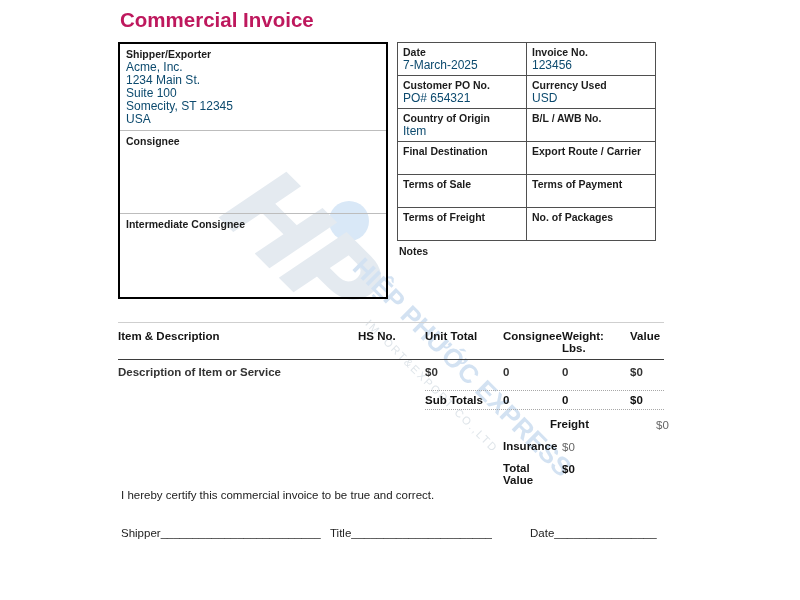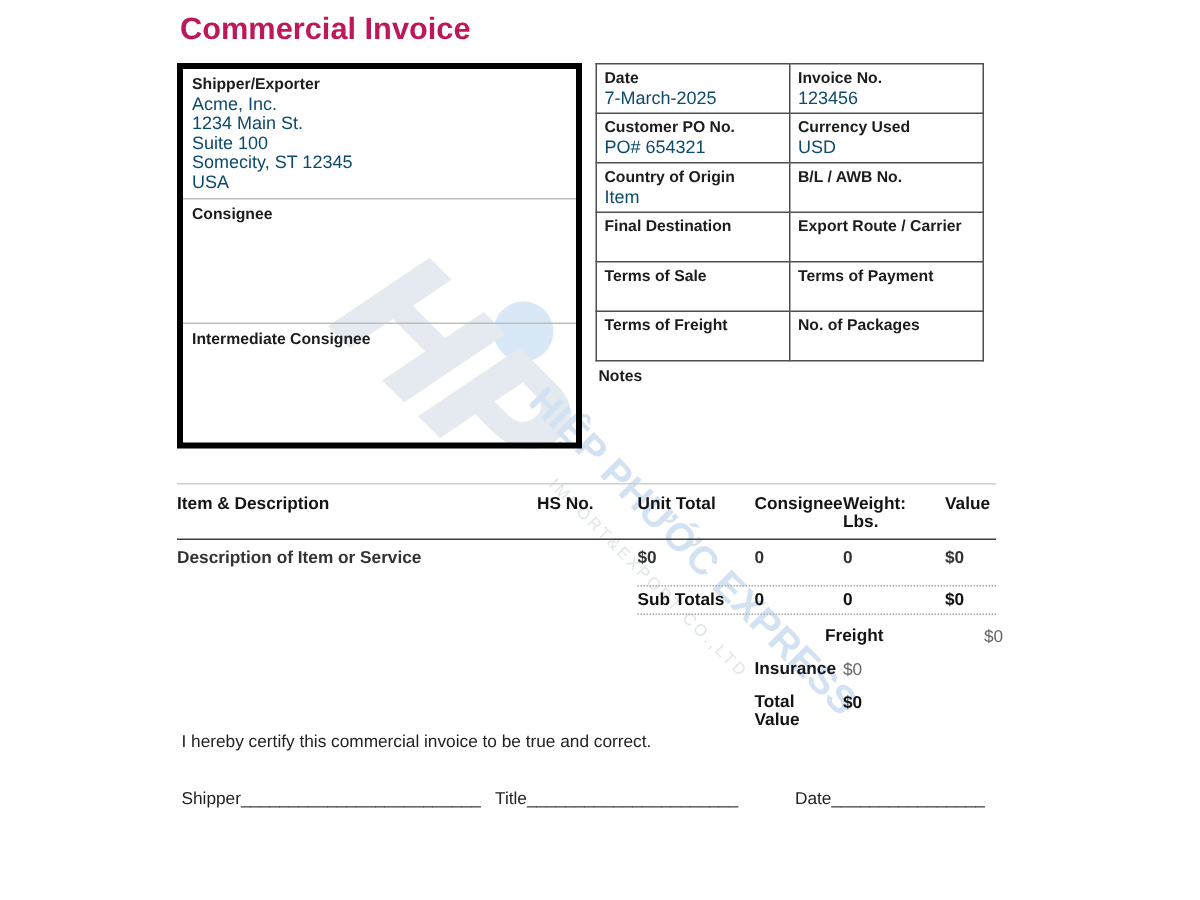--- a/index.html
+++ b/index.html
@@ -21,21 +21,21 @@
   
   .lbl{font-weight:bold;font-size:10.5px;color:#1c1c1c;line-height:13px;}
   .val{font-size:12px;color:#0c4a6e;line-height:13px;}
 
   
   #title{position:absolute;left:120px;top:8px;margin:0;z-index:1;
          font-size:20.5px;font-weight:bold;color:#be185d;}
 
   
   #left-box{position:absolute;left:118px;top:42px;width:270px;height:257px;z-index:1;
-            border:4px solid #000000;display:flex;flex-direction:column;box-sizing:border-box;}
+            border:2px solid #000000;display:flex;flex-direction:column;box-sizing:border-box;}
   .sec{padding:4px 6px;box-sizing:border-box;}
   #sec-shipper{height:87px;border-bottom:1px solid #bdbdbd;}
   #sec-consignee{height:83px;border-bottom:1px solid #bdbdbd;}
   #sec-int{flex:1;}
 
   
   #details{position:absolute;left:397px;top:42px;width:259px;z-index:1;
            border-collapse:collapse;table-layout:fixed;}
   #details td{border:1px solid #4f4f4f;vertical-align:top;padding:3px 5px;
               height:33px;box-sizing:border-box;}

